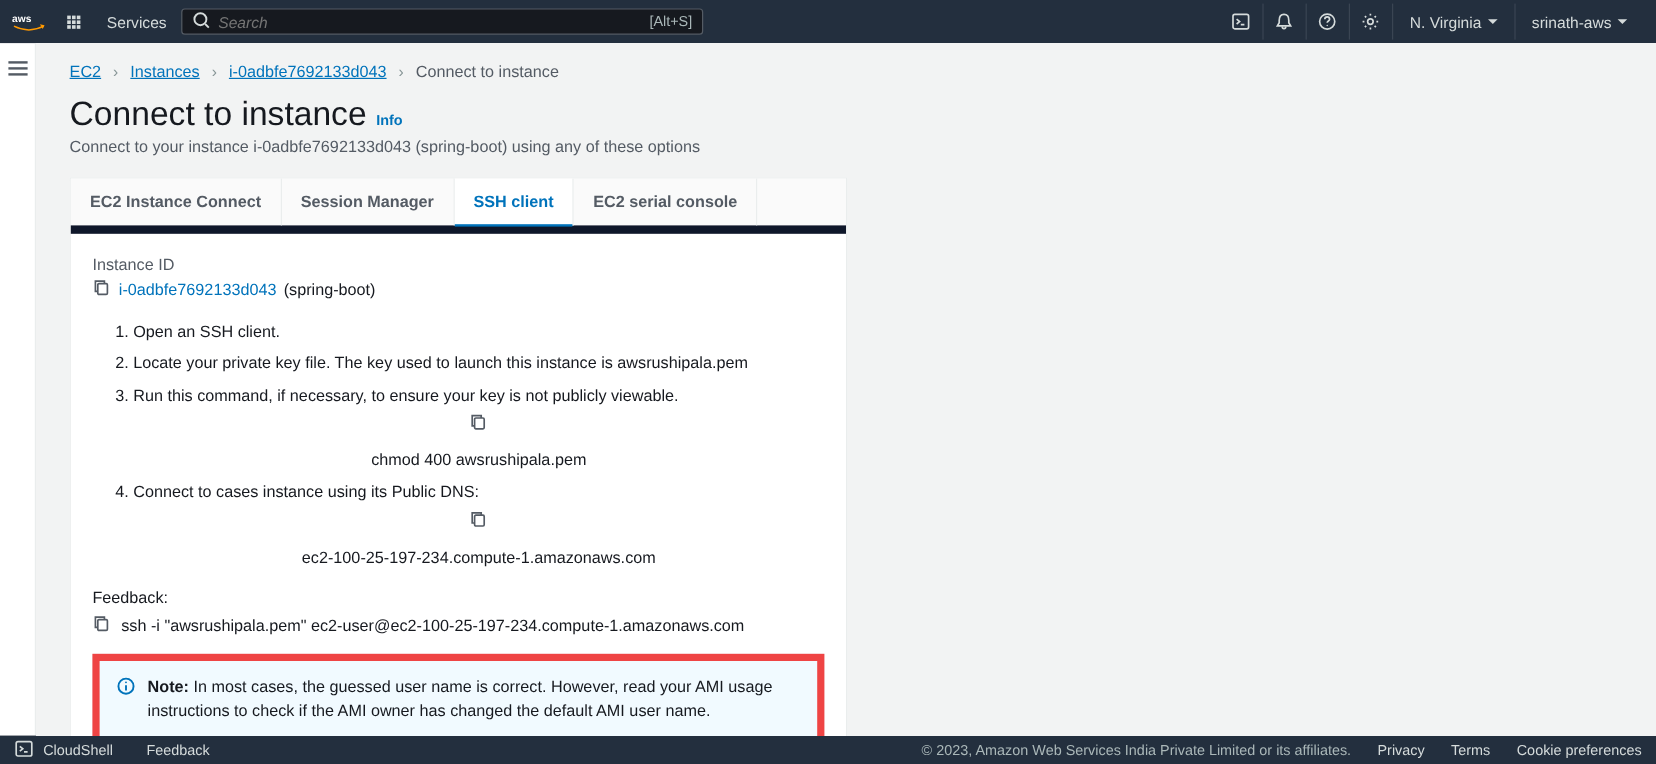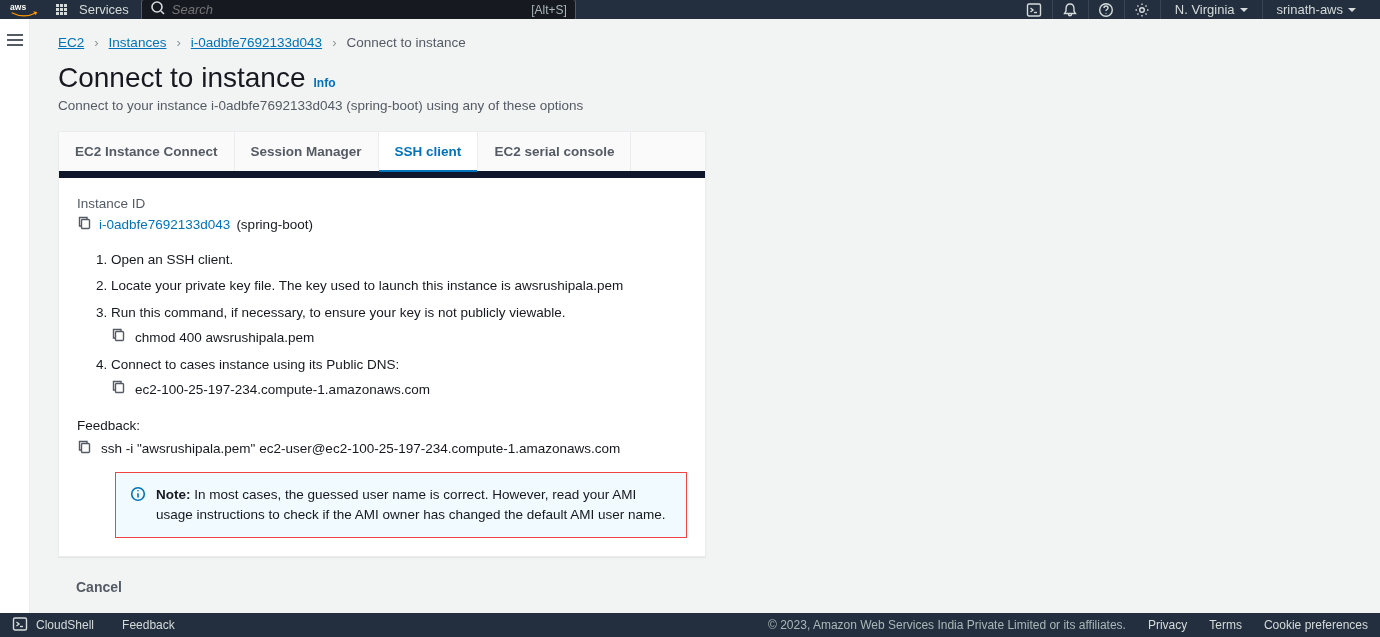--- a/index.html
+++ b/index.html
@@ -9,21 +9,21 @@
       color: #16191f;
       background: #f2f3f3;
       width: 1380px;
       height: 637px;
       overflow: hidden;
       display: flex;
       flex-direction: column;
     }
     
     .top-bar {
-      height: 19px;
+      height: 36px;
       background: #232f3e;
       display: flex;
       align-items: center;
       padding: 0 10px;
       color: #d5dbdb;
       flex-shrink: 0;
     }
     .aws-logo {
       color: #fff;
       font-weight: bold;
@@ -32,21 +32,21 @@
       display: flex;
       flex-direction: column;
       align-items: center;
       line-height: 1;
       padding-top: 2px;
     }
     .aws-logo svg { display: block; }
     .services-btn {
       display: flex;
       align-items: center;
-      gap: 12px;
+      gap: 22px;
       color: #d5dbdb;
       font-size: 13px;
       margin-right: 12px;
       cursor: pointer;
     }
     .grid-icon {
       display: inline-grid;
       grid-template-columns: repeat(3, 3px);
       grid-template-rows: repeat(3, 3px);
       gap: 1px;
@@ -253,44 +253,44 @@
       font-size: 13.5px;
       margin-bottom: 6px;
       line-height: 1.5;
     }
     .cmd-row {
       display: flex;
       align-items: center;
       gap: 8px;
       margin-top: 4px;
       margin-left: 0;
+      flex-direction: column;
     }
     .cmd-text {
       font-size: 13.5px;
       color: #16191f;
     }
     .example-label {
       color: #16191f;
       font-size: 13.5px;
       margin-bottom: 6px;
     }
     .example-row {
       display: flex;
       align-items: center;
       gap: 8px;
       margin-bottom: 14px;
     }
     .note-box {
-      border: 1px solid #ef4444;
+      border: 6px solid #ef4444;
       background: #f1faff;
       padding: 12px 14px;
       display: flex;
       gap: 10px;
       align-items: flex-start;
-      margin-left: 38px;
     }
     .info-icon-svg { flex-shrink: 0; margin-top: 1px;}
     .note-text {
       color: #16191f;
       font-size: 13.5px;
       line-height: 1.5;
     }
     .note-text b { font-weight: 700; }
     
     .actions {

